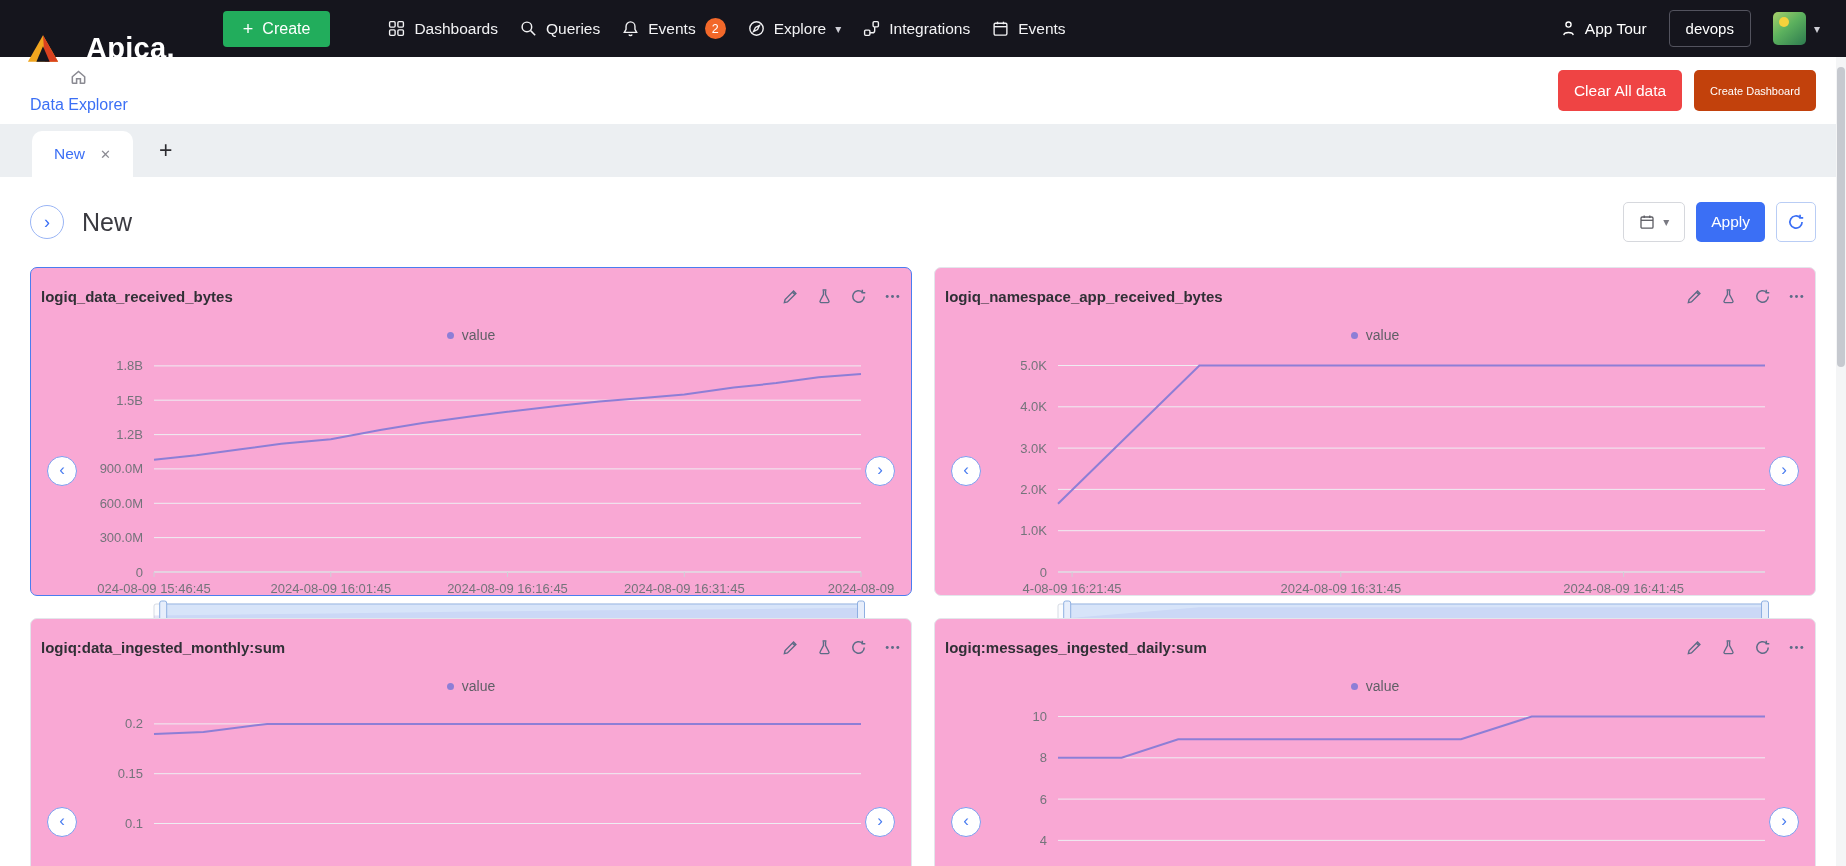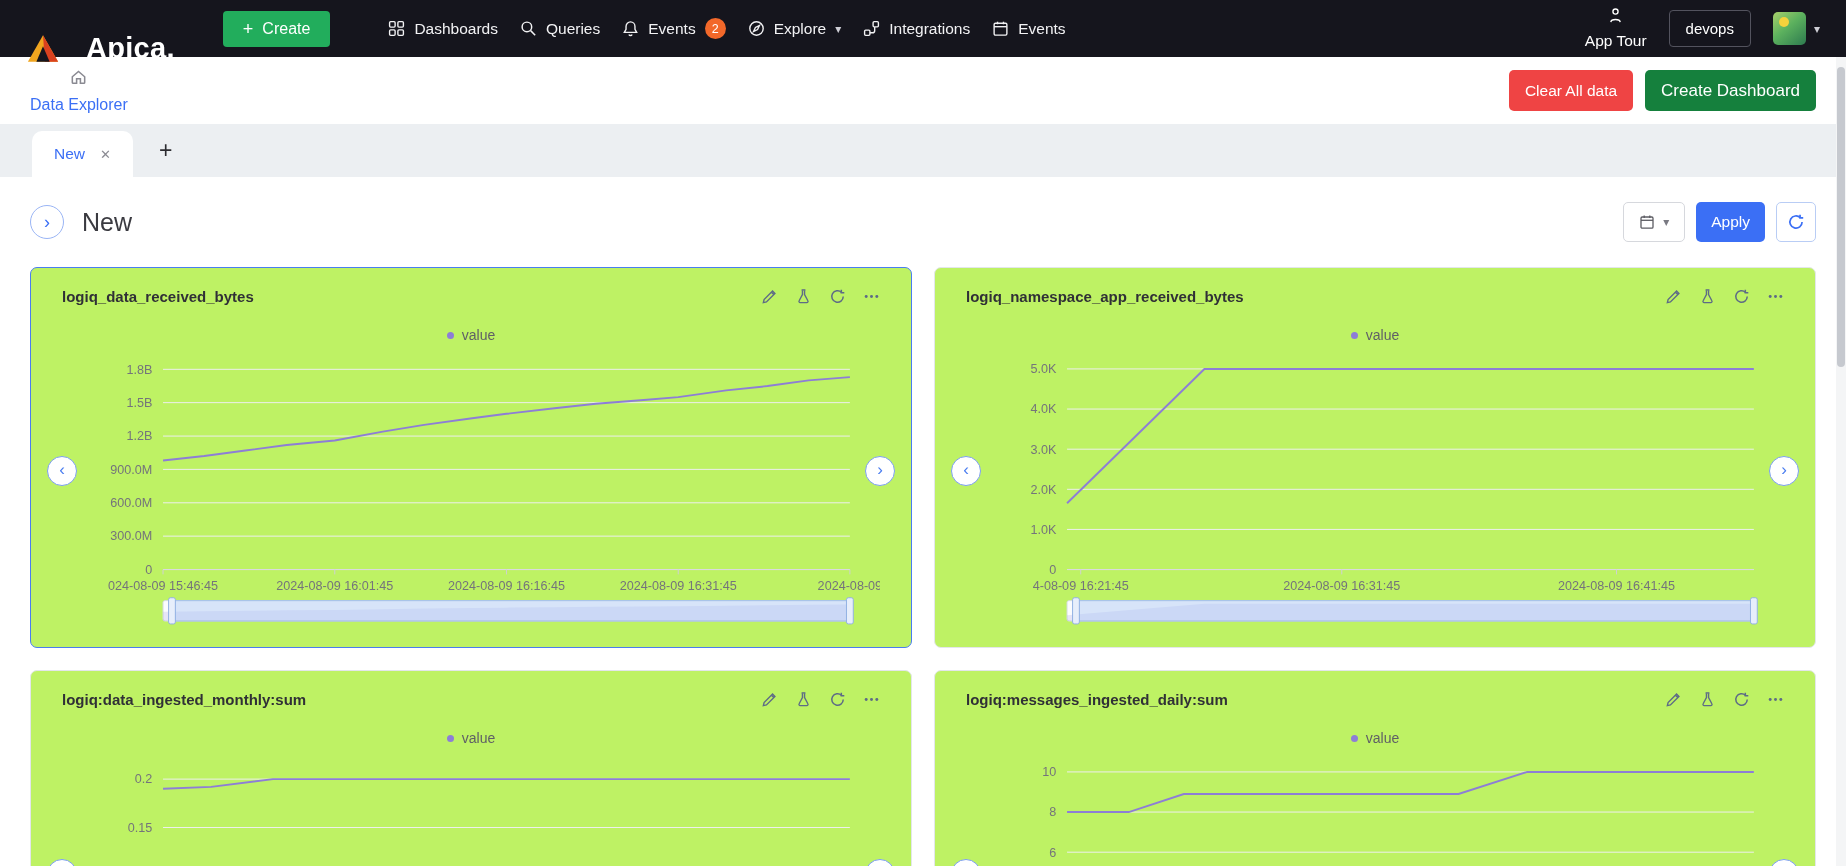--- a/index.html
+++ b/index.html
@@ -15,36 +15,36 @@
   .create-btn { margin-left:48px; background:#22ad5c; color:#fff; border:none; border-radius:4px;
                 height:36px; padding:0 20px; font-size:16px; display:flex; align-items:center; gap:9px; }
   .create-plus { font-size:18px; line-height:1; }
   .nav-menu { display:flex; align-items:center; gap:22px; margin-left:58px; }
   .nav-item { display:flex; align-items:center; gap:9px; font-size:15.5px; color:#f2f2f4; cursor:pointer; white-space:nowrap; }
   .nav-item svg { display:block; }
   .badge { background:#f2682a; color:#fff; min-width:21px; height:21px; border-radius:50%;
            font-size:12.5px; display:flex; align-items:center; justify-content:center; }
   .caret { font-size:12px; color:#cfcfd6; }
   .nav-right { margin-left:auto; display:flex; align-items:center; gap:22px; }
-  .app-tour { display:flex; align-items:center; gap:8px; font-size:15.5px; cursor:pointer;flex-direction:column; }
+  .app-tour { display:flex; align-items:center; gap:8px; font-size:15.5px; cursor:pointer; }
   .workspace-btn { border:1px solid #53535e; background:transparent; color:#fff; border-radius:4px;
                    padding:9px 16px; font-size:15px; }
   .avatar-wrap { display:flex; align-items:center; gap:8px; cursor:pointer; }
   .avatar { width:33px; height:33px; border-radius:5px;
             background:linear-gradient(140deg,#a8d06b 0%,#5cb15e 45%,#2d7a4f 100%); position:relative; overflow:hidden; }
   .avatar::after { content:""; position:absolute; width:10px; height:10px; border-radius:50%;
                    background:#f4d23c; top:5px; left:6px; }
 
   
   .page-header { height:67px; display:flex; align-items:center; padding:0 30px; background:#fff; }
   .breadcrumb { display:flex; gap:10px; align-items:center; color:#3b6ff5; font-size:16px; cursor:pointer;flex-direction:column; }
   .breadcrumb svg { color:#8a8a92; }
   .header-actions { margin-left:auto; display:flex; gap:12px; }
   .btn-primary { background:#ef4444; color:#fff; border:none; border-radius:5px; height:41px; padding:0 16px; font-size:15.5px; }
-  .btn-light   { background:#15803d; color:#fff; border:none; border-radius:5px; height:41px; padding:0 16px; font-size:17px; }
+  .btn-light   { background:#c2410c; color:#fff; border:none; border-radius:5px; height:41px; padding:0 16px; font-size:11px; }
 
   
   .tab-strip { height:53px; background:#eceff2; display:flex; align-items:flex-end; padding:0 0 0 32px; }
   .tab { height:46px; background:#fff; border-radius:10px 10px 0 0; display:flex; align-items:center;
          gap:15px; padding:0 22px; cursor:pointer; }
   .tab-label { color:#3b6ff5; font-size:15.5px; }
   .tab-close { color:#8b8b93; font-size:13px; }
   .add-tab { margin-left:26px; font-size:23px; font-weight:300; color:#2c2c31; align-self:center;
              background:none; border:none; line-height:1; }
 
@@ -61,22 +61,22 @@
   .time-box { height:40px; border:1px solid #e2e4e9; border-radius:5px; display:flex; align-items:center;
               gap:20px; padding:0 15px; color:#5a5a61; font-size:15px; background:#fff; cursor:pointer; }
   .time-arrow { color:#9a9aa2; }
   .fav-star { color:#9da0a8; font-size:16px; }
   .apply-btn { background:#3b6ff5; color:#fff; height:40px; padding:0 15px; border:none; border-radius:5px; font-size:15.5px; }
   .refresh-btn { width:40px; height:40px; border:1px solid #b9cdf5; border-radius:5px; display:flex;
                  align-items:center; justify-content:center; color:#3b6ff5; background:#fff; }
 
   
   .grid { margin-top:22px; display:grid; grid-template-columns:1fr 1fr; gap:22px; }
-  .panel { position:relative; border:1px solid #e3e6eb; border-radius:7px; padding:16px 31px 10px;
-           background:#bef264; height:381px; }
+  .panel { position:relative; border:1px solid #e3e6eb; border-radius:7px; padding:16px 10px 10px;
+           background:#f9a8d4; height:329px; }
   .panel.active { border:1.5px solid #4a7df0; }
   .panel-head { display:flex; align-items:center; height:24px; }
   .panel-title { font-size:15px; font-weight:bold; color:#303036; }
   .panel-icons { margin-left:auto; display:flex; gap:17px; color:#5d6b86; align-items:center; }
   .panel-icons span { display:flex; cursor:pointer; }
   .legend { display:flex; justify-content:center; align-items:center; gap:8px; margin-top:18px;
             color:#5f5f66; font-size:14px; height:18px; }
   .legend-dot { width:7px; height:7px; border-radius:50%; background:#8d7ed6; }
   .chart { width:100%; height:280px; display:block; margin-top:2px; }
   .nav-circle { position:absolute; width:30px; height:30px; border-radius:50%; border:1px solid #7d9ff0;

